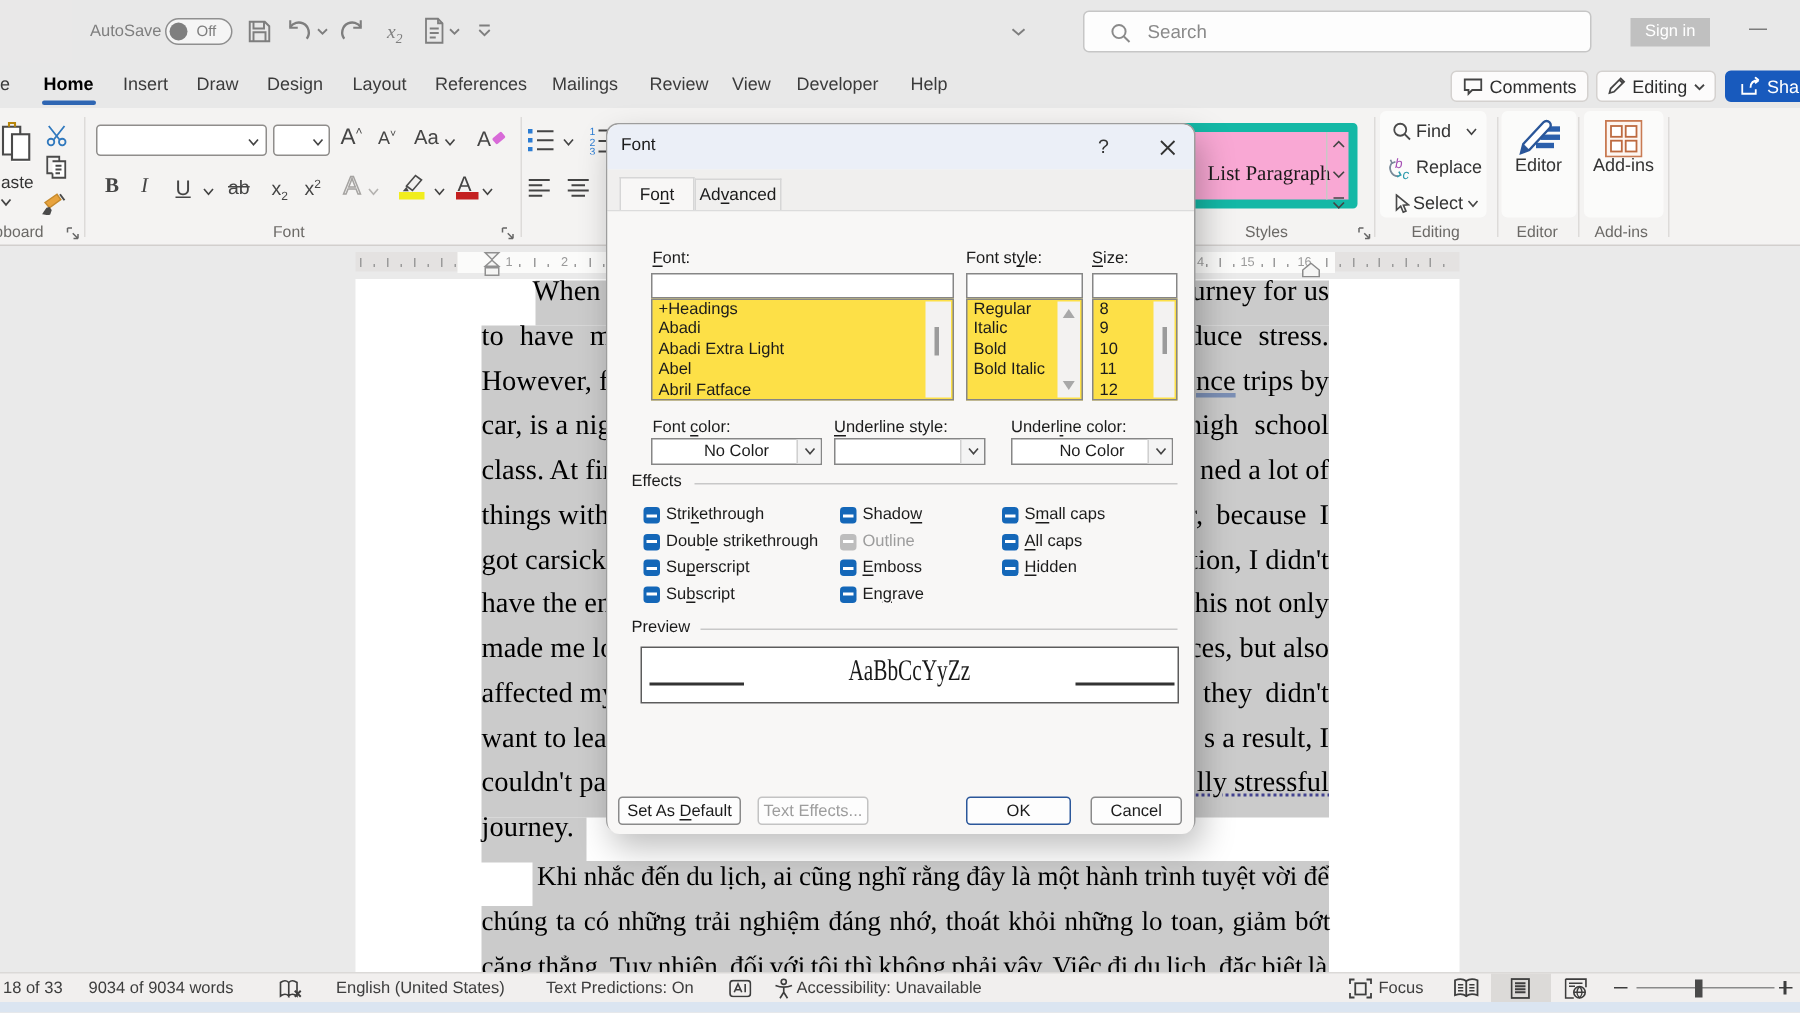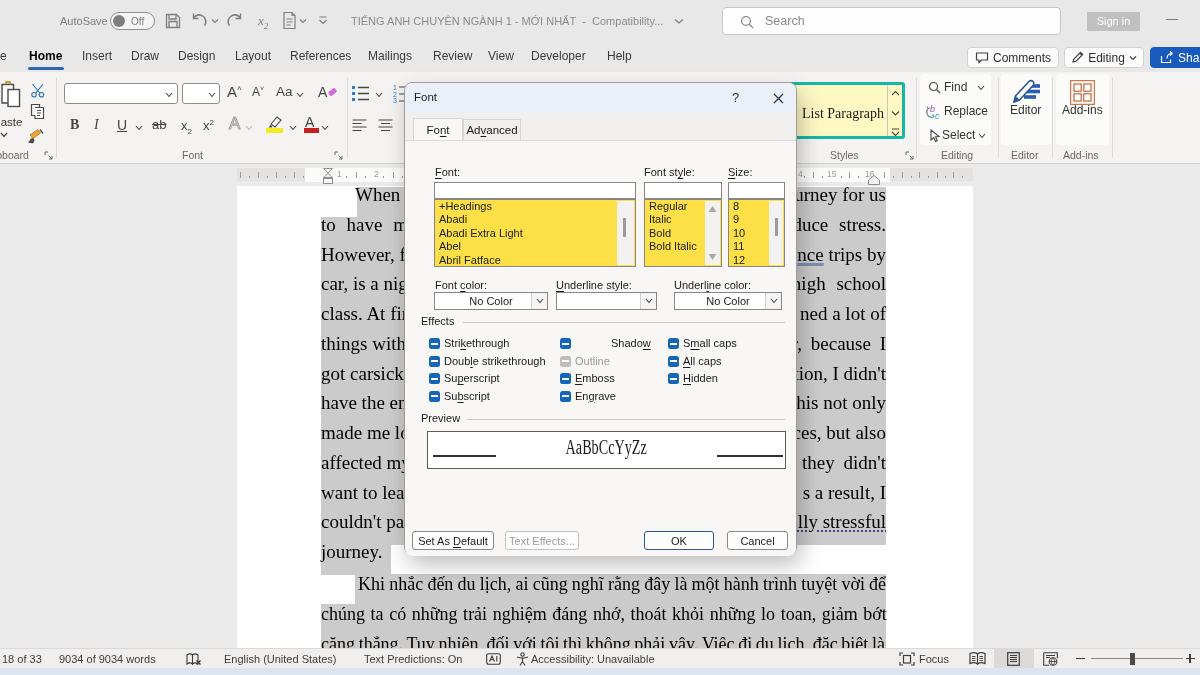--- a/index.html
+++ b/index.html
@@ -88,21 +88,20 @@
     <path d="M3 1.5 h8 l3 3 v13 h-11 z"></path>
       <path d="M11 1.5 v3 h3"></path>
       <path d="M5.5 8 h6 M5.5 11 h6 M5.5 14 h4"></path>
   </svg>
   <svg class="abs" style="left:251px; top:18px;" width="8" height="6" viewBox="0 0 8 6" fill="none" stroke="#7e7e7e" stroke-width="1.2">
       <path d="M1 1.5 l3 3 l3 -3"></path>
     </svg>
   <svg class="abs" style="left:270px; top:16px;" width="10" height="9" viewBox="0 0 10 9" fill="none" stroke="#7e7e7e" stroke-width="1.2">
       <path d="M1.5 1 h7 M1.5 4 l3.5 3.5 l3.5 -3.5"></path>
     </svg>
-  <div class="tb-txt" style="left:303px; top:15px; color:#8b8b8b; font-size:11px;">TIẾNG ANH CHUYÊN NGÀNH 1 - MỚI NHẤT&nbsp; -&nbsp; Compatibility...</div>
   <svg class="abs" style="left:626px; top:18px;" width="10" height="7" viewBox="0 0 10 7" fill="none" stroke="#7e7e7e" stroke-width="1.3">
       <path d="M1 1.5 l4 3.5 l4 -3.5"></path>
     </svg>
   <div id="search">
     <svg class="abs" style="left:17px; top:7px;" width="14" height="14" viewBox="0 0 14 14" fill="none" stroke="#8a8a8a" stroke-width="1.3">
         <circle cx="6" cy="6" r="4.4"></circle>
         <path d="M9.3 9.3 L13 13"></path>
       </svg>
     <div class="abs" style="left:42px; top:6px; font-size:12.5px; color:#8a8a8a;">Search</div>
   </div>
@@ -251,21 +250,21 @@
       <text x="0" y="20" font-size="7" fill="#2b7cd3" stroke="none">3</text>
     <path d="M6 4 h9 M6 11 h9 M6 18 h9"></path>
   </svg>
   <svg class="abs" style="left:352px; top:47px;" width="15" height="13" viewBox="0 0 15 13" fill="none" stroke="#444" stroke-width="1.2">
       <path d="M0.5 1 h14 M0.5 4.5 h9 M0.5 8 h14 M0.5 11.5 h9"></path>
     </svg>
   <svg class="abs" style="left:378px; top:47px;" width="15" height="13" viewBox="0 0 15 13" fill="none" stroke="#444" stroke-width="1.2">
       <path d="M0.5 1 h14 M3 4.5 h9 M0.5 8 h14 M3 11.5 h9"></path>
     </svg>
 
-  <div class="abs" style="left:700px; top:10px; width:205px; height:57px; background:#fef9c3; border:3px solid #14b8a6; border-radius:3px;">
+  <div class="abs" style="left:700px; top:10px; width:205px; height:57px; background:#f9a8d4; border:6px solid #14b8a6; border-radius:3px;">
     <div class="abs" style="left:99px; top:21px; font-family:'Liberation Serif',serif; font-size:14px; color:#1a1a1a;">List Paragraph</div>
     <div class="abs" style="right:0; top:0; width:15px; height:100%; border-left:1px solid #c9c7c5;">
       <svg class="abs" style="left:3px; top:5px;" width="9" height="7" viewBox="0 0 9 7" fill="none" stroke="#444" stroke-width="1.1">
           <path d="M1 5 l3.5 -3.5 l3.5 3.5"></path>
         </svg>
       <svg class="abs" style="left:3px; top:25px;" width="9" height="7" viewBox="0 0 9 7" fill="none" stroke="#444" stroke-width="1.1">
           <path d="M1 1.5 l3.5 3.5 l3.5 -3.5"></path>
         </svg>
       <svg class="abs" style="left:3px; top:43px;" width="9" height="9" viewBox="0 0 9 9" fill="none" stroke="#444" stroke-width="1.1">
           <path d="M1 1 h7 M1 4 l3.5 3.5 l3.5 -3.5"></path>
@@ -536,21 +535,21 @@
     <div class="abs" style="left:58px; top:181px; width:322px; height:1px; background:#c8c8c8;"></div>
     <div class="cb" style="left:24px; top:197px;"></div>
       <div class="cblab" style="left:39px; top:196px;">Stri<u>k</u>ethrough</div>
     <div class="cb" style="left:24px; top:214.5px;"></div>
       <div class="cblab" style="left:39px; top:213.5px;">Doub<u>l</u>e strikethrough</div>
     <div class="cb" style="left:24px; top:232px;"></div>
       <div class="cblab" style="left:39px; top:231px;">Su<u>p</u>erscript</div>
     <div class="cb" style="left:24px; top:249.5px;"></div>
       <div class="cblab" style="left:39px; top:248.5px;">Su<u>b</u>script</div>
     <div class="cb" style="left:155px; top:197px;"></div>
-      <div class="cblab" style="left:170px; top:196px;margin-left:36px;">Shado<u>w</u></div>
+      <div class="cblab" style="left:170px; top:196px;">Shado<u>w</u></div>
     <div class="cb" style="left:155px; top:214.5px; background:#bdbdbd;"></div>
       <div class="cblab" style="left:170px; top:213.5px; color:#9d9d9d;">Outline</div>
     <div class="cb" style="left:155px; top:232px;"></div>
       <div class="cblab" style="left:170px; top:231px;"><u>E</u>mboss</div>
     <div class="cb" style="left:155px; top:249.5px;"></div>
       <div class="cblab" style="left:170px; top:248.5px;">En<u>g</u>rave</div>
     <div class="cb" style="left:263px; top:197px;"></div>
       <div class="cblab" style="left:278px; top:196px;">S<u>m</u>all caps</div>
     <div class="cb" style="left:263px; top:214.5px;"></div>
       <div class="cblab" style="left:278px; top:213.5px;"><u>A</u>ll caps</div>

